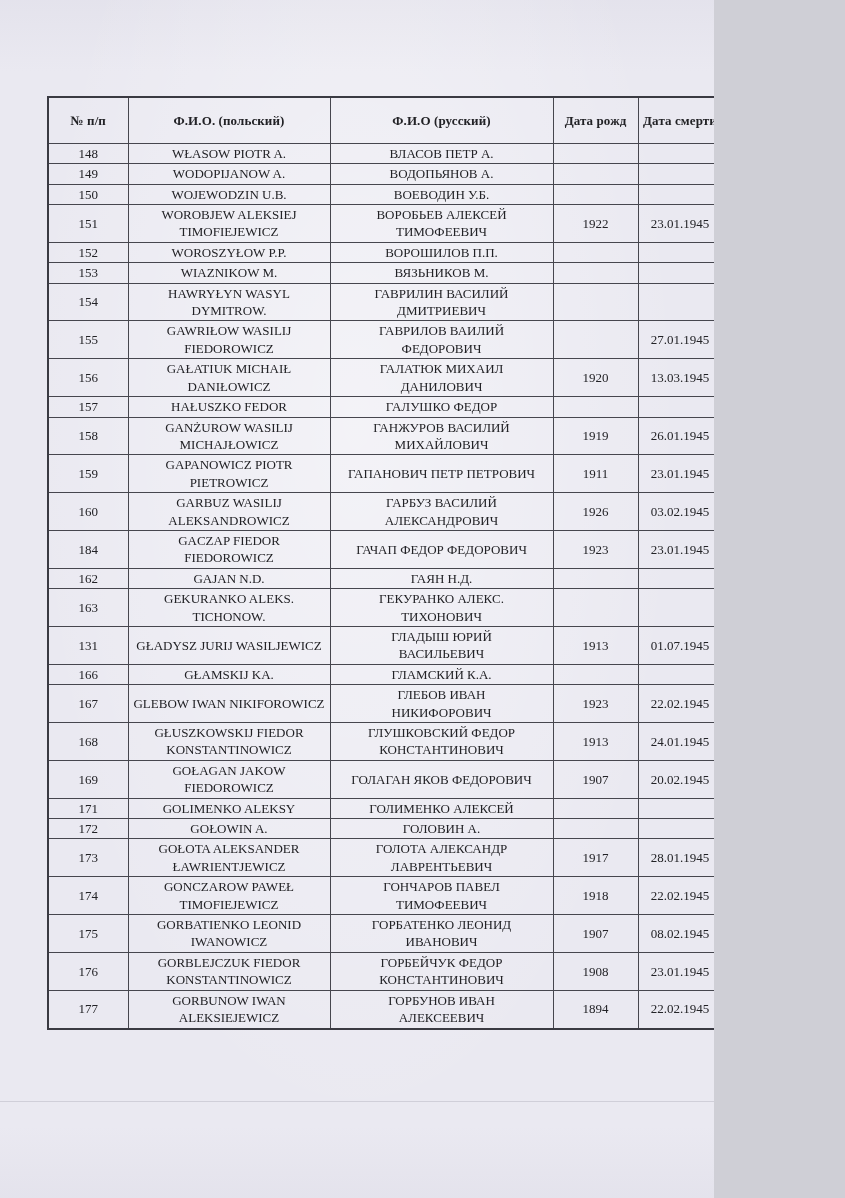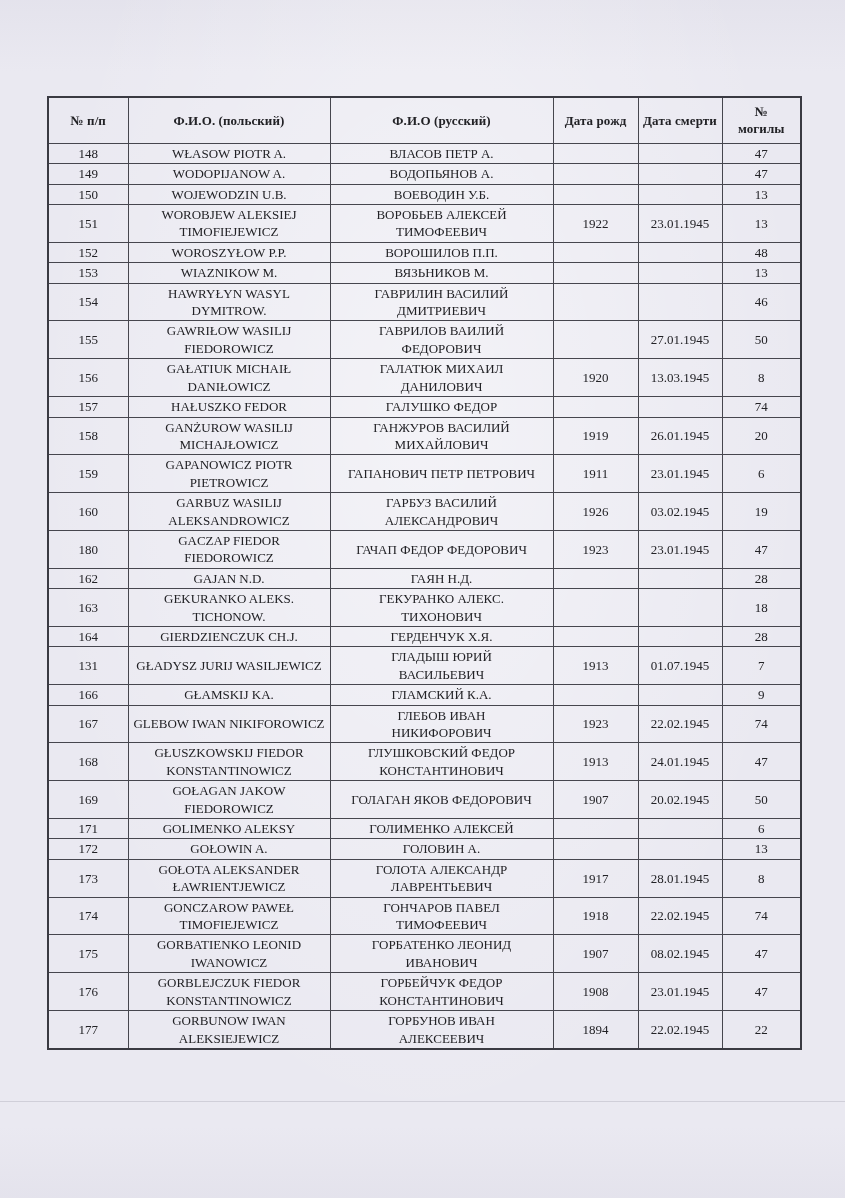--- a/index.html
+++ b/index.html
@@ -1,18 +1,18 @@
 <!DOCTYPE html>
 <html><head>
 <meta charset="utf-8">
 <style>
   html,body{margin:0;padding:0;background:#cfcfd6;}
   .page{
     position:relative;
-    width:845px;height:1198px;
+    width:714px;height:1198px;
     background:#eae9f1;
     background-image:
       radial-gradient(ellipse at 50% 35%, rgba(255,255,255,0.45) 0%, rgba(255,255,255,0) 65%),
       linear-gradient(180deg, rgba(210,208,222,0.25) 0%, rgba(234,233,241,0) 6%, rgba(234,233,241,0) 94%, rgba(210,208,222,0.25) 100%);
     font-family:"Liberation Serif", serif;
     color:#222226;
     overflow:hidden;
   }
   .scan-line{
     position:absolute;left:0;top:1101px;width:845px;height:1px;
@@ -181,21 +181,21 @@
           <td>160</td>
           <td class="name">GARBUZ WASILIJ
 ALEKSANDROWICZ</td>
           <td class="name">ГАРБУЗ ВАСИЛИЙ
 АЛЕКСАНДРОВИЧ</td>
           <td>1926</td>
           <td>03.02.1945</td>
           <td>19</td>
         </tr>
         <tr>
-          <td>180</td>
+          <td>184</td>
           <td class="name">GACZAP FIEDOR
 FIEDOROWICZ</td>
           <td class="name">ГАЧАП ФЕДОР ФЕДОРОВИЧ</td>
           <td>1923</td>
           <td>23.01.1945</td>
           <td>47</td>
         </tr>
         <tr>
           <td>162</td>
           <td class="name">GAJAN N.D.</td>
@@ -206,28 +206,20 @@
         </tr>
         <tr>
           <td>163</td>
           <td class="name">GEKURANKO ALEKS.
 TICHONOW.</td>
           <td class="name">ГЕКУРАНКО АЛЕКС.
 ТИХОНОВИЧ</td>
           <td></td>
           <td></td>
           <td>18</td>
-        </tr>
-        <tr>
-          <td>164</td>
-          <td class="name">GIERDZIENCZUK CH.J.</td>
-          <td class="name">ГЕРДЕНЧУК Х.Я.</td>
-          <td></td>
-          <td></td>
-          <td>28</td>
         </tr>
         <tr>
           <td>131</td>
           <td class="name">GŁADYSZ JURIJ WASILJEWICZ</td>
           <td class="name">ГЛАДЫШ ЮРИЙ
 ВАСИЛЬЕВИЧ</td>
           <td>1913</td>
           <td>01.07.1945</td>
           <td>7</td>
         </tr>

